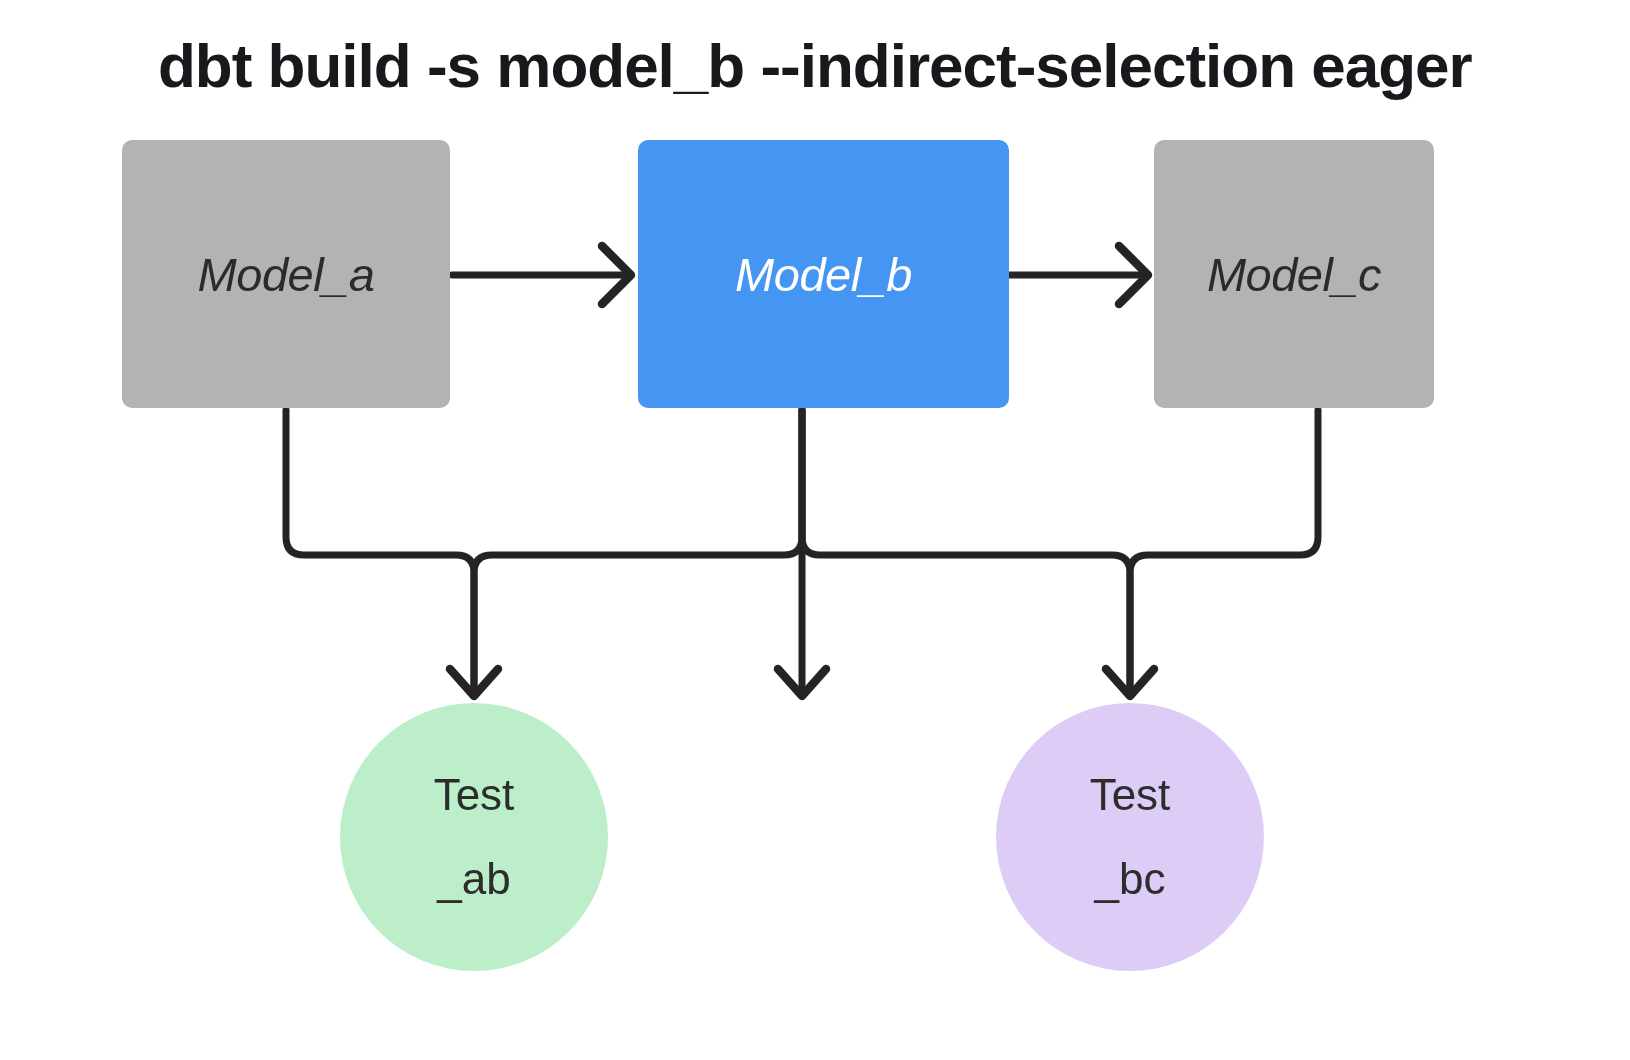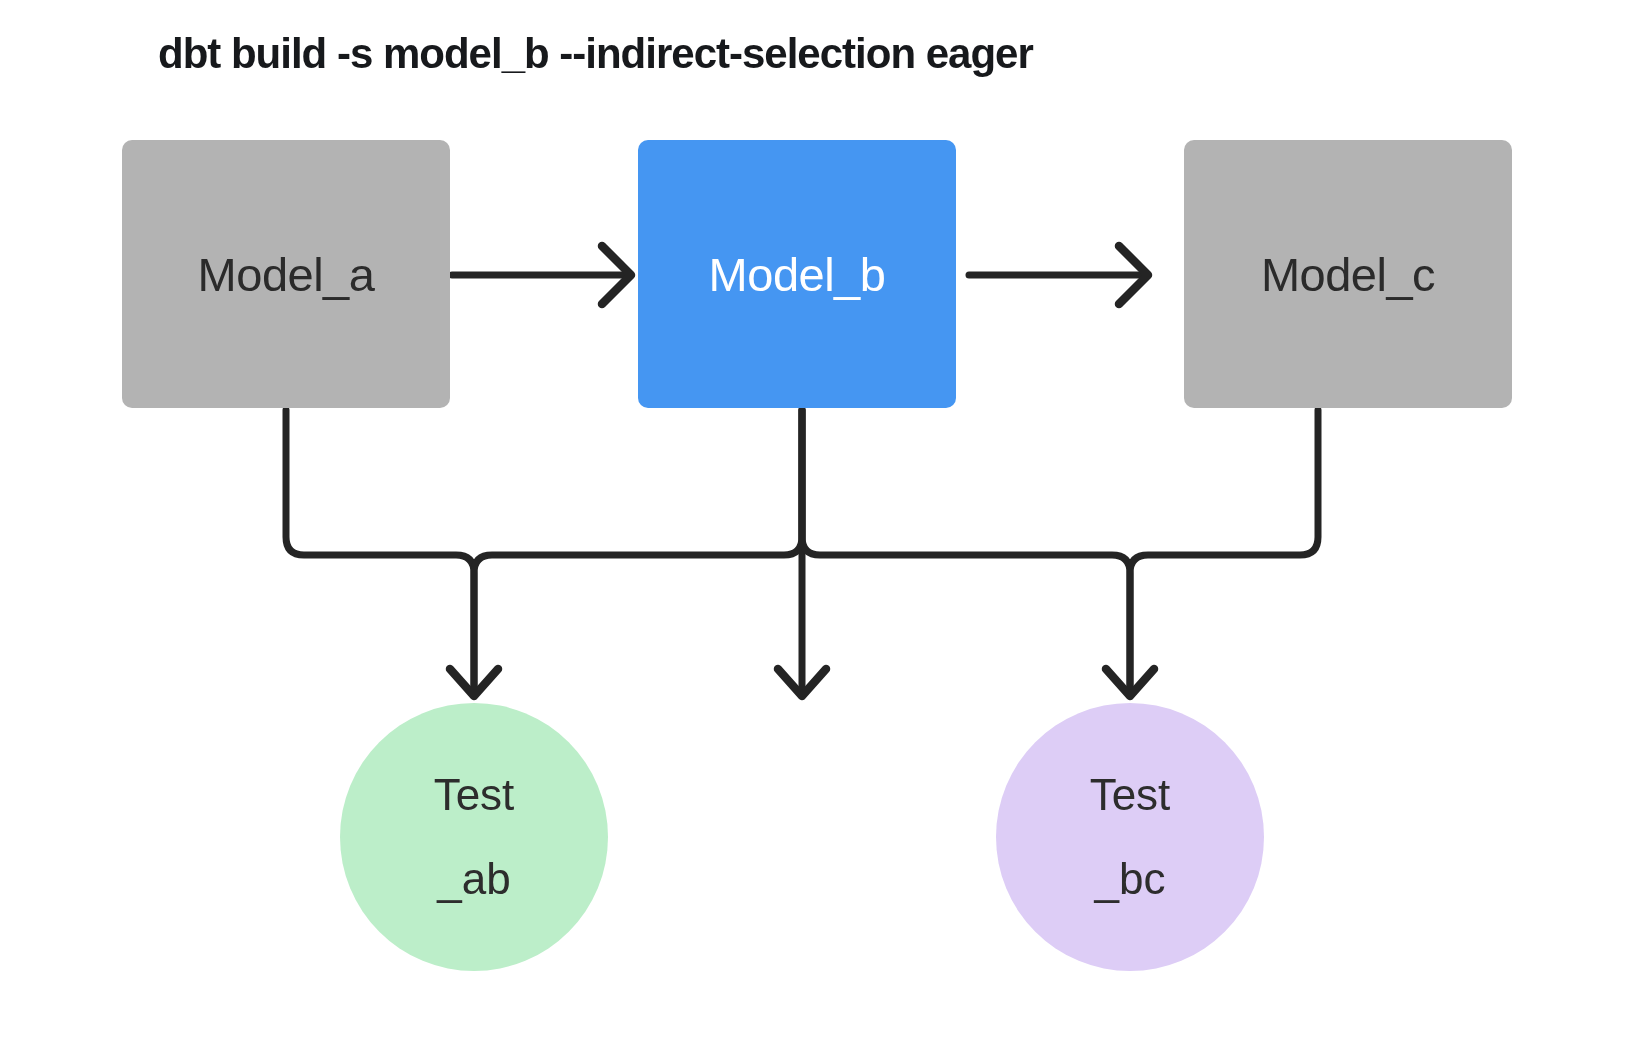--- a/index.html
+++ b/index.html
@@ -10,21 +10,21 @@
     overflow: hidden;
   }
   .canvas {
     position: relative;
     width: 1630px; height: 1060px;
     background: #ffffff;
   }
   .title {
     position: absolute;
     left: 158px; top: 30px;
-    font-size: 42px;
+    font-size: 62px;
     font-weight: 600;
     letter-spacing: -1px;
     color: #17191c;
     white-space: nowrap;
   }
   .edge-layer {
     position: absolute;
     left: 0; top: 0;
     width: 1630px; height: 1060px;
   }
@@ -49,24 +49,25 @@
     border-radius: 10px;
     display: flex;
     align-items: center;
     justify-content: center;
   }
   .model-box .label {
     font-size: 47px;
     font-weight: 500;
     letter-spacing: -0.5px;
     white-space: nowrap;
+    font-style: italic;
   }
   #box-model-a { left: 122px; width: 328px; }
-  #box-model-b { left: 638px; width: 318px; }
-  #box-model-c { left: 1184px; width: 328px; }
+  #box-model-b { left: 638px; width: 371px; }
+  #box-model-c { left: 1154px; width: 280px; }
   .test-circle {
     position: absolute;
     top: 703px;
     width: 268px; height: 268px;
     border-radius: 50%;
     display: flex;
     flex-direction: column;
     align-items: center;
     justify-content: center;
   }

